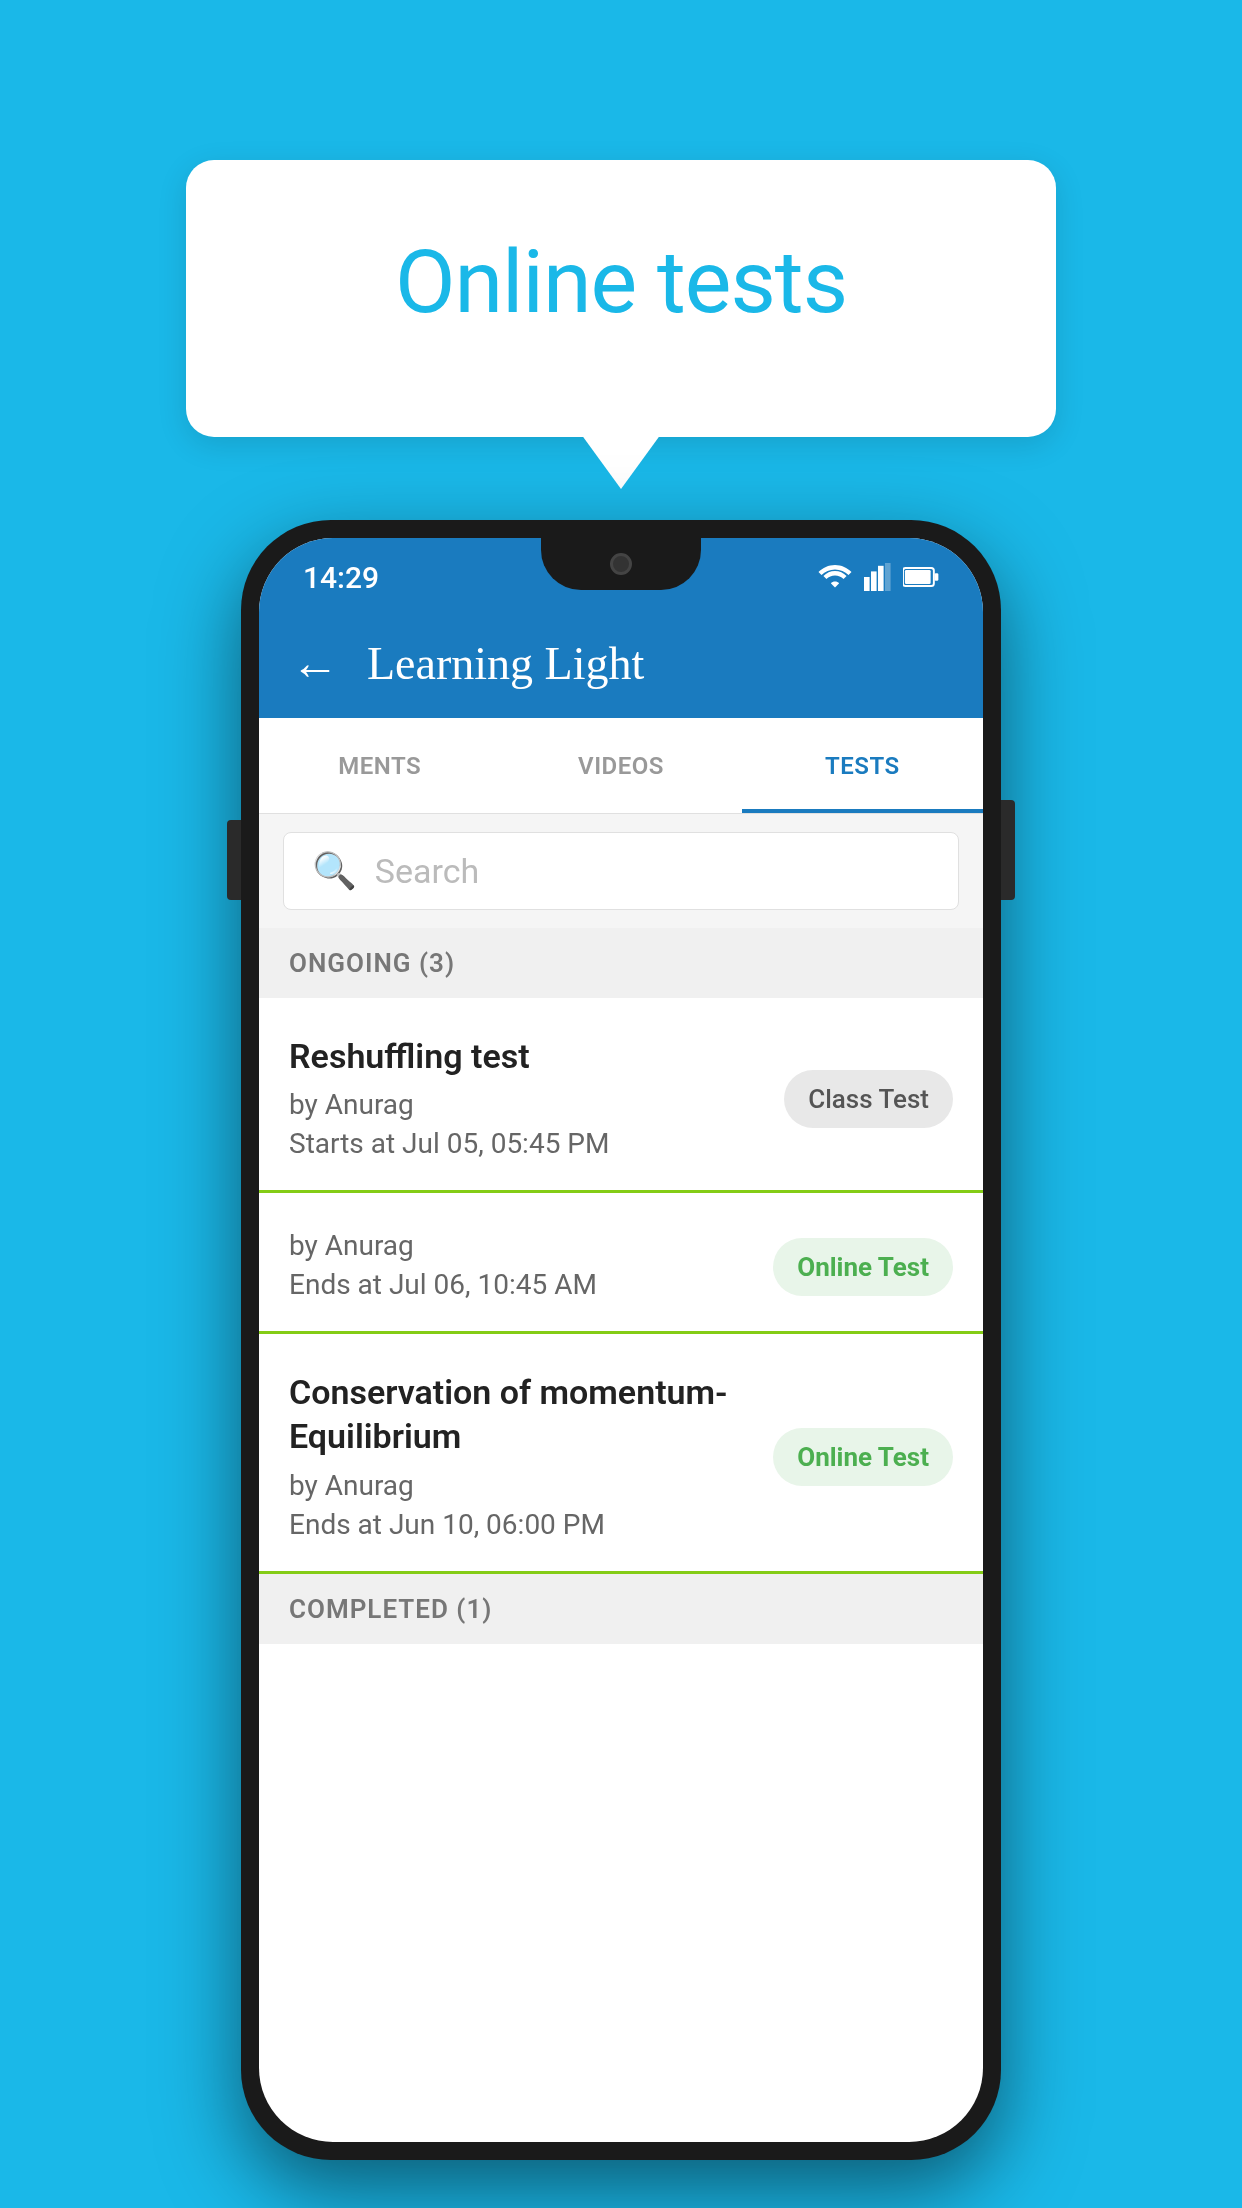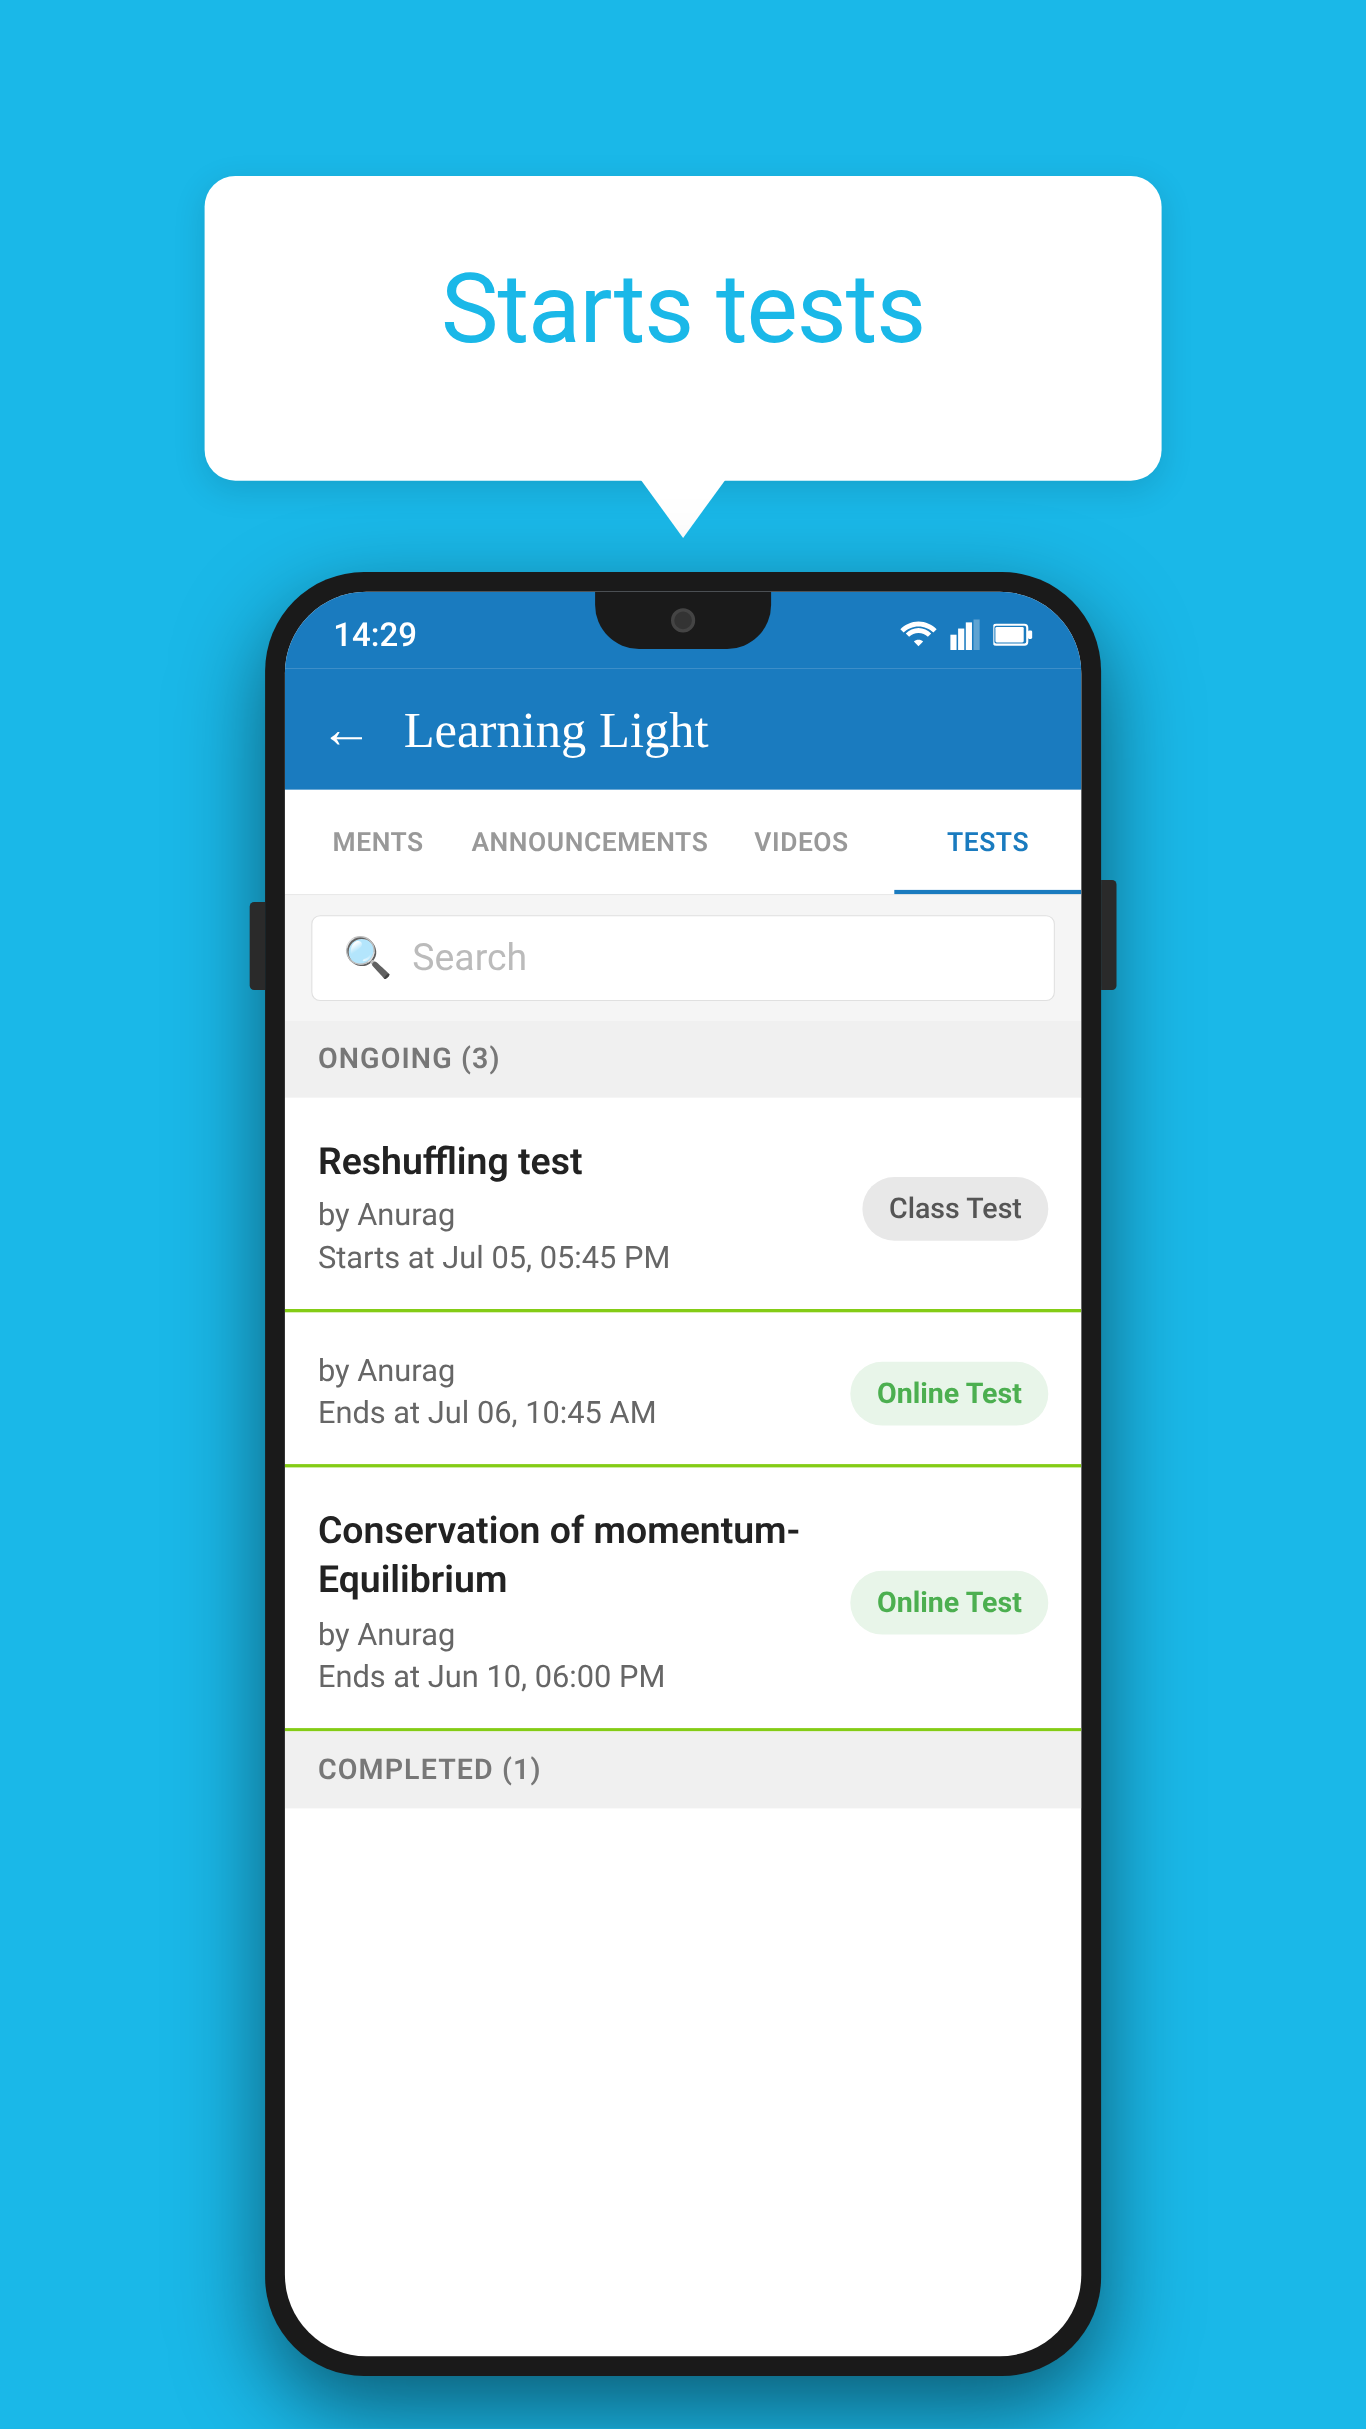--- a/index.html
+++ b/index.html
@@ -333,21 +333,21 @@
       letter-spacing: 1px;
       text-transform: uppercase;
       text-align: right;
     }
   </style>
 </head>
 <body>
 
 <div class="speech-bubble-container">
   <div class="speech-bubble">
-    <h1>Starts tests</h1>
+    <h1>Online tests</h1>
   </div>
 </div>
 
 <div class="phone-container">
   <div class="phone-outer">
     <div class="phone-inner">
 
       <div class="notch">
         <div class="notch-camera"></div>
       </div>
@@ -378,23 +378,20 @@
       </div>
 
       <div class="app-bar">
         <span class="back-arrow">←</span>
         <span class="app-title">Learning Light</span>
       </div>
 
       <div class="tab-bar">
         <div class="tab-item">
           <span>MENTS</span>
-        </div>
-        <div class="tab-item">
-          <span>ANNOUNCEMENTS</span>
         </div>
         <div class="tab-item">
           <span>VIDEOS</span>
         </div>
         <div class="tab-item active">
           <span>TESTS</span>
         </div>
       </div>
 
       <div class="search-container">

